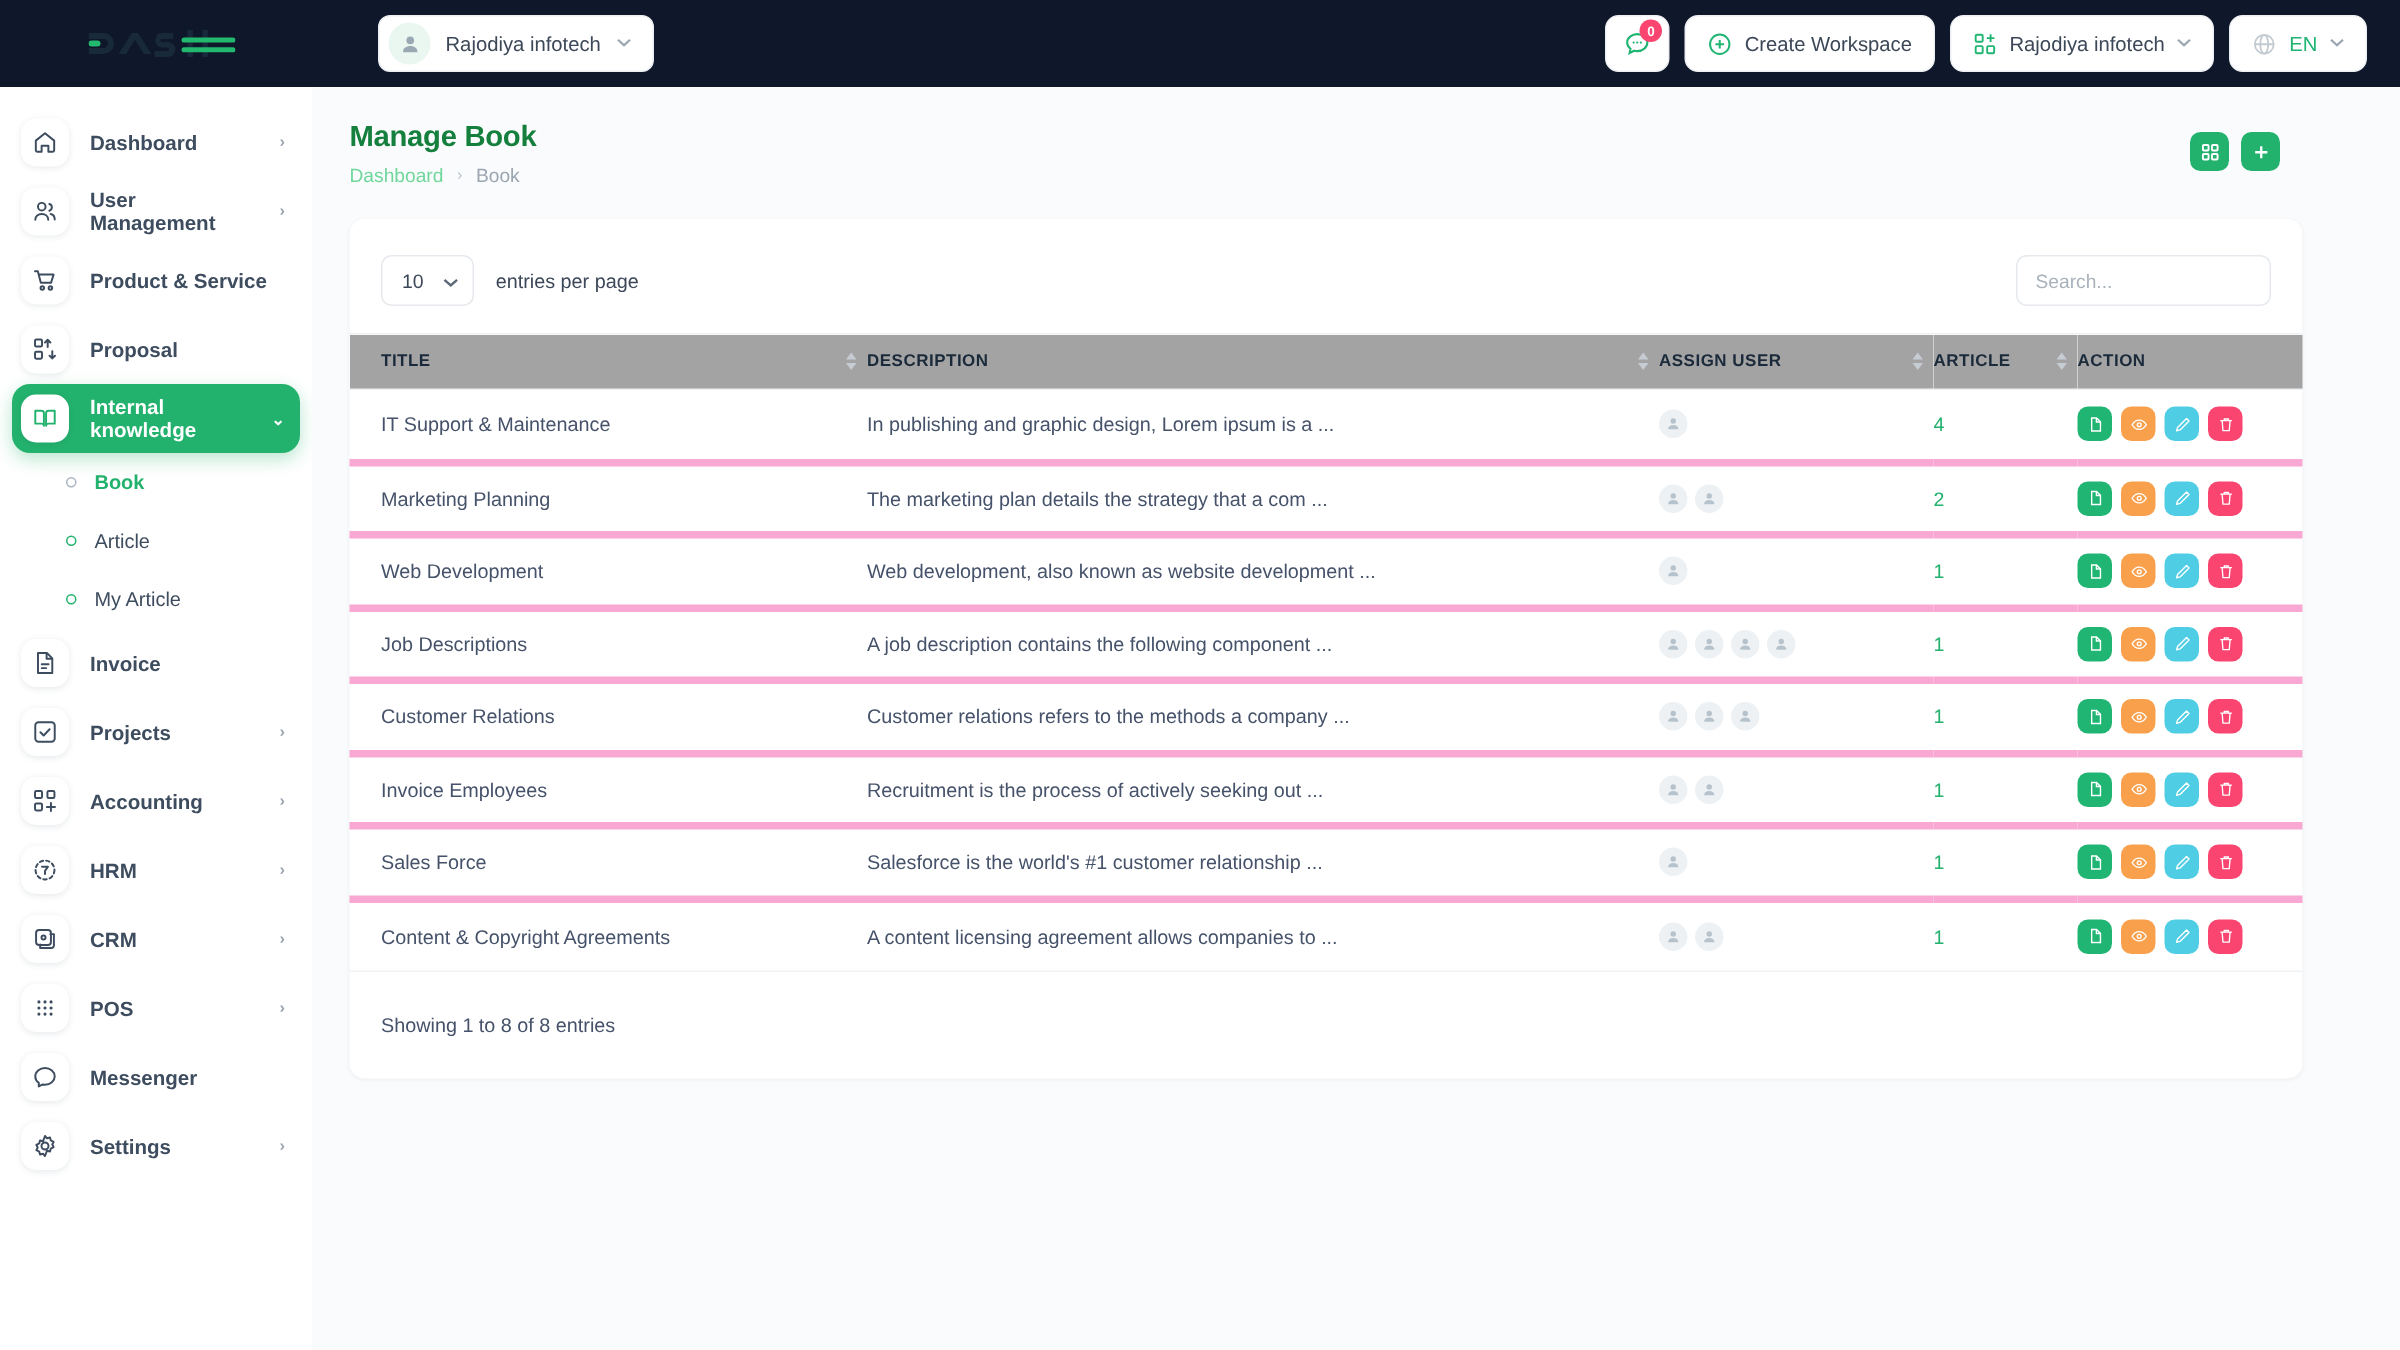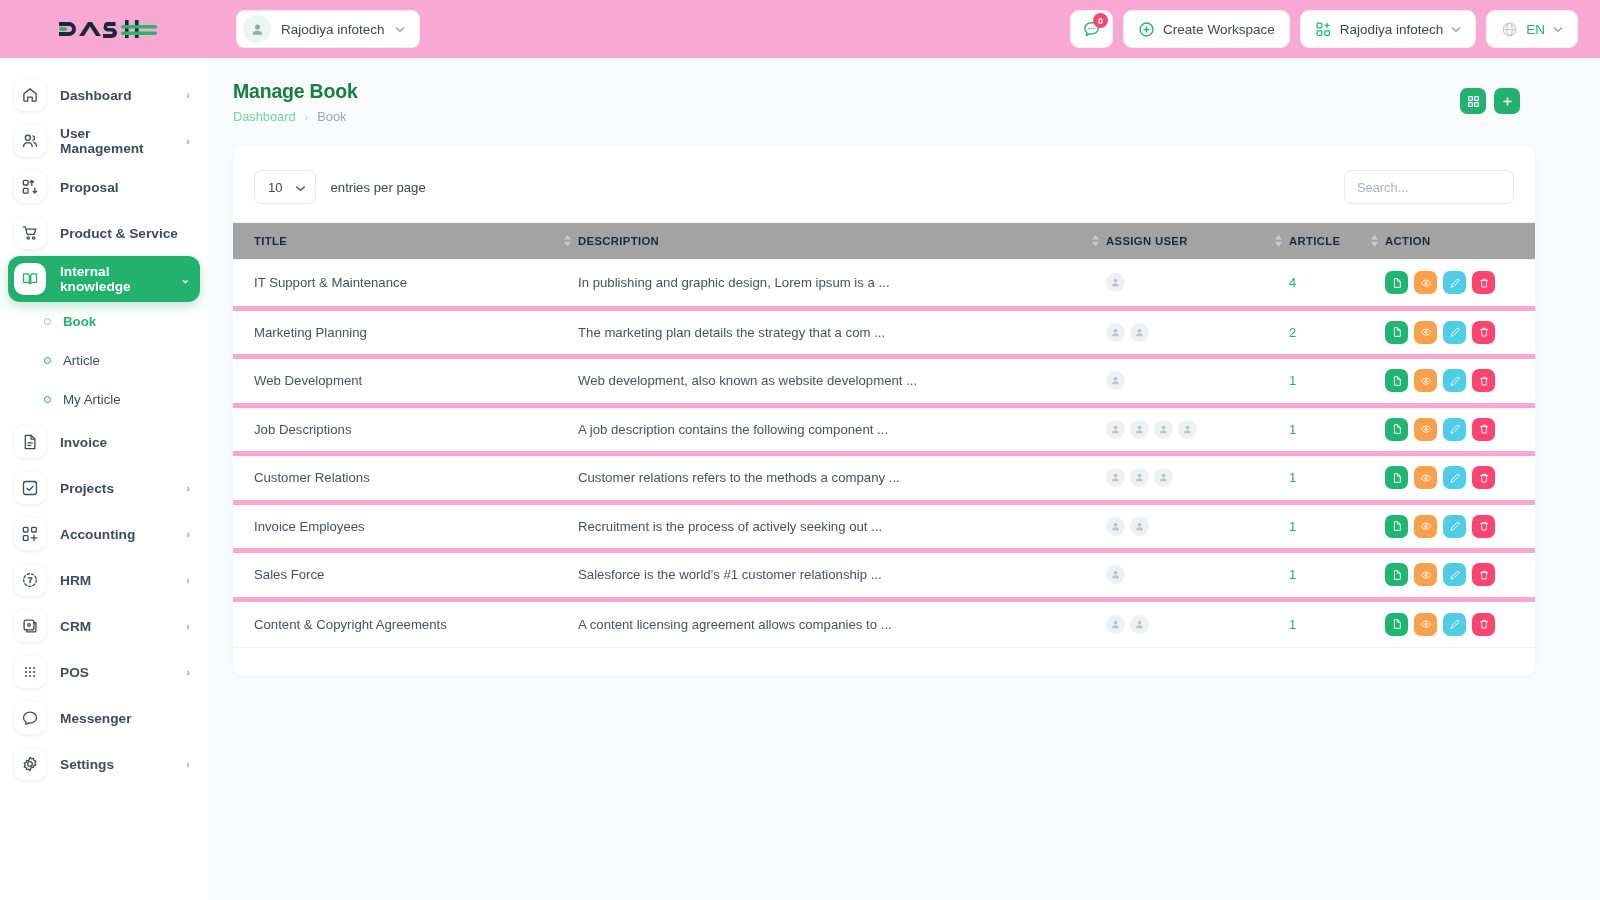--- a/index.html
+++ b/index.html
@@ -7,21 +7,21 @@
     width: 1600px; height: 900px;
     font-family: "Liberation Sans", sans-serif;
     background: #ffffff;
     overflow: hidden;
   }
   body { display: block; position: relative; }
 
   
   .topbar {
     position: absolute; top: 0; left: 0; width: 1600px; height: 58px;
-    background: #f9a8d4; display: flex; align-items: center;
+    background: #0f172a; display: flex; align-items: center; gap: 16px;
   }
   .logo-wrap {
     width: 208px; height: 58px; display: flex; align-items: center;
     justify-content: center; padding-left: 8px;
   }
   .logo { display: block; }
 
   .ws-pill {
     margin-left: 28px; height: 38px; display: flex; align-items: center;
     gap: 10px; padding: 0 14px 0 6px; border: 1px solid #eceef1;
@@ -283,37 +283,37 @@
           <path d="M13.2 4.4a2.6 2.6 0 0 1 0 5"></path>
           <path d="M14.2 11.9c1.8.4 3 1.9 3 4"></path>
         </svg>
       </span>
       <span class="nav-label">User Management</span>
       <span class="nav-arrow">›</span>
     </div>
     <div class="nav-item">
       <span class="nav-icon">
         <svg width="18" height="18" viewBox="0 0 20 20" fill="none" stroke="currentColor" stroke-width="1.45" stroke-linecap="round" stroke-linejoin="round">
+          <path d="M2.6 3.2h2.1l2.2 8.4h7.6l1.9-6H5.6"></path>
+          <circle cx="8" cy="15.6" r="1.3"></circle>
+          <circle cx="14" cy="15.6" r="1.3"></circle>
+        </svg>
+      </span>
+      <span class="nav-label">Product &amp; Service</span>
+    </div>
+    <div class="nav-item">
+      <span class="nav-icon">
+        <svg width="18" height="18" viewBox="0 0 20 20" fill="none" stroke="currentColor" stroke-width="1.45" stroke-linecap="round" stroke-linejoin="round">
           <rect x="2.6" y="2.6" width="5.2" height="5.2" rx="1"></rect>
           <rect x="2.6" y="11.6" width="5.2" height="5.2" rx="1"></rect>
           <path d="M12 2.8v5.4M12 2.8l-2 2M12 2.8l2 2"></path>
           <path d="M15.4 16.6v-5.4M15.4 16.6l-2-2M15.4 16.6l2-2"></path>
         </svg>
       </span>
       <span class="nav-label">Proposal</span>
-    </div>
-    <div class="nav-item">
-      <span class="nav-icon">
-        <svg width="18" height="18" viewBox="0 0 20 20" fill="none" stroke="currentColor" stroke-width="1.45" stroke-linecap="round" stroke-linejoin="round">
-          <path d="M2.6 3.2h2.1l2.2 8.4h7.6l1.9-6H5.6"></path>
-          <circle cx="8" cy="15.6" r="1.3"></circle>
-          <circle cx="14" cy="15.6" r="1.3"></circle>
-        </svg>
-      </span>
-      <span class="nav-label">Product &amp; Service</span>
     </div>
     <div class="nav-item active">
       <span class="nav-icon">
         <svg width="18" height="18" viewBox="0 0 20 20" fill="none" stroke="currentColor" stroke-width="1.45" stroke-linecap="round" stroke-linejoin="round">
           <path d="M2.8 4.2h4.4c1.2 0 2 .8 2 1.8v9.4c0-.9-.8-1.6-2-1.6H2.8z"></path>
           <path d="M17.2 4.2h-4.4c-1.2 0-2 .8-2 1.8v9.4c0-.9.8-1.6 2-1.6h4.4z"></path>
         </svg>
       </span>
       <span class="nav-label">Internal knowledge</span>
       <span class="nav-arrow">⌄</span>
@@ -892,15 +892,16 @@
                   <svg width="12" height="12" viewBox="0 0 16 16">
                     <path d="M3.4 4.6h9.4M6.4 4.4V3.1h3.8v1.3M4.6 4.8l.7 8.6h5.6l.7-8.6" stroke="#fff" stroke-width="1.2" fill="none" stroke-linecap="round" stroke-linejoin="round"></path>
                   </svg>
                 </span>
               </span>
             </td>
           </tr>
         </tbody>
     </table>
 
+    <div class="card-foot">Showing 1 to 8 of 8 entries</div>
   </div>
 
 </div>
 
 </body></html>

